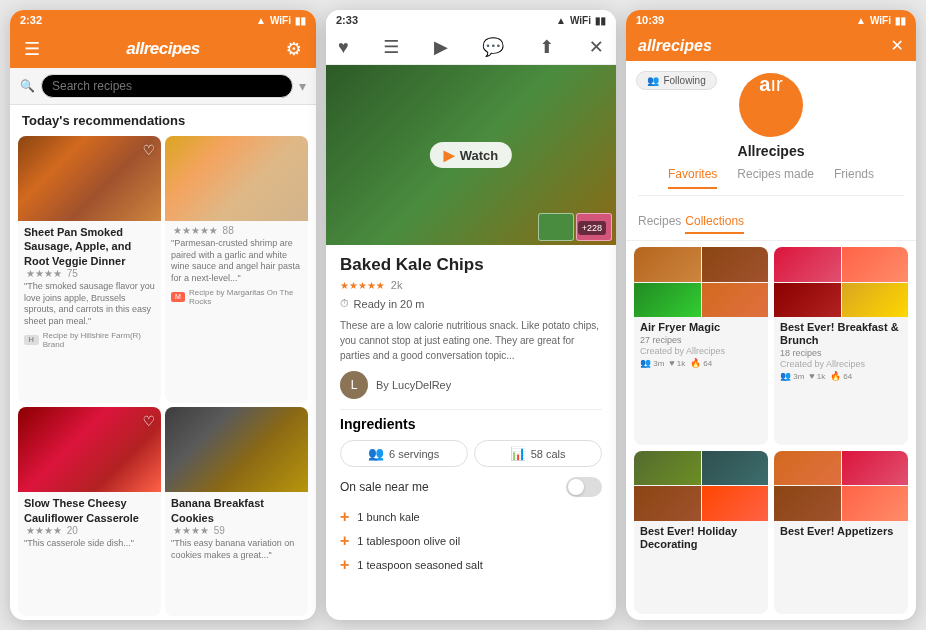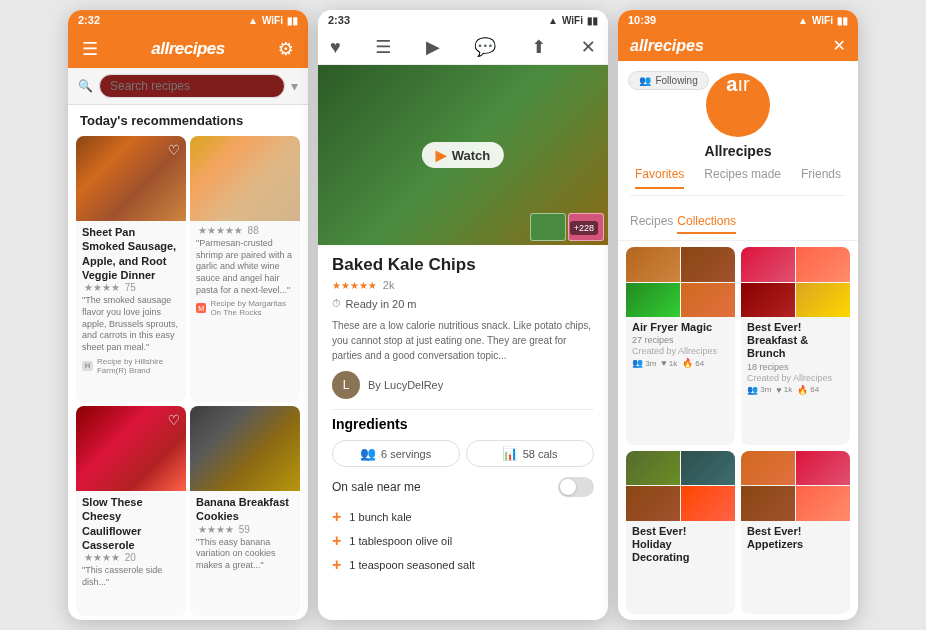--- a/index.html
+++ b/index.html
@@ -18,23 +18,23 @@
     
     .phone {
       background: #fff;
       border-radius: 14px;
       overflow: hidden;
       box-shadow: 0 4px 20px rgba(0,0,0,0.2);
       height: 610px;
       display: flex;
       flex-direction: column;
     }
-    .phone-1 { width: 240px; }
+    .phone-1 { width: 306px; }
     .phone-2 { width: 290px; }
-    .phone-3 { width: 240px; }
+    .phone-3 { width: 290px; }
 
     
     .status-bar {
       background: #F47B20;
       color: white;
       display: flex;
       justify-content: space-between;
       align-items: center;
       padding: 4px 10px;
       font-size: 11px;
@@ -72,21 +72,21 @@
     
     .search-bar {
       background: #f5f5f5;
       border-bottom: 1px solid #e0e0e0;
       padding: 6px 10px;
       display: flex;
       align-items: center;
       gap: 6px;
     }
     .search-bar input {
-      background: #7f1d1d;
+      background: #000000;
       border: 1px solid #ddd;
       border-radius: 16px;
       padding: 4px 10px;
       font-size: 12px;
       flex: 1;
       color: #999;
     }
     .search-bar .filter-icon { font-size: 14px; color: #999; }
 
     

